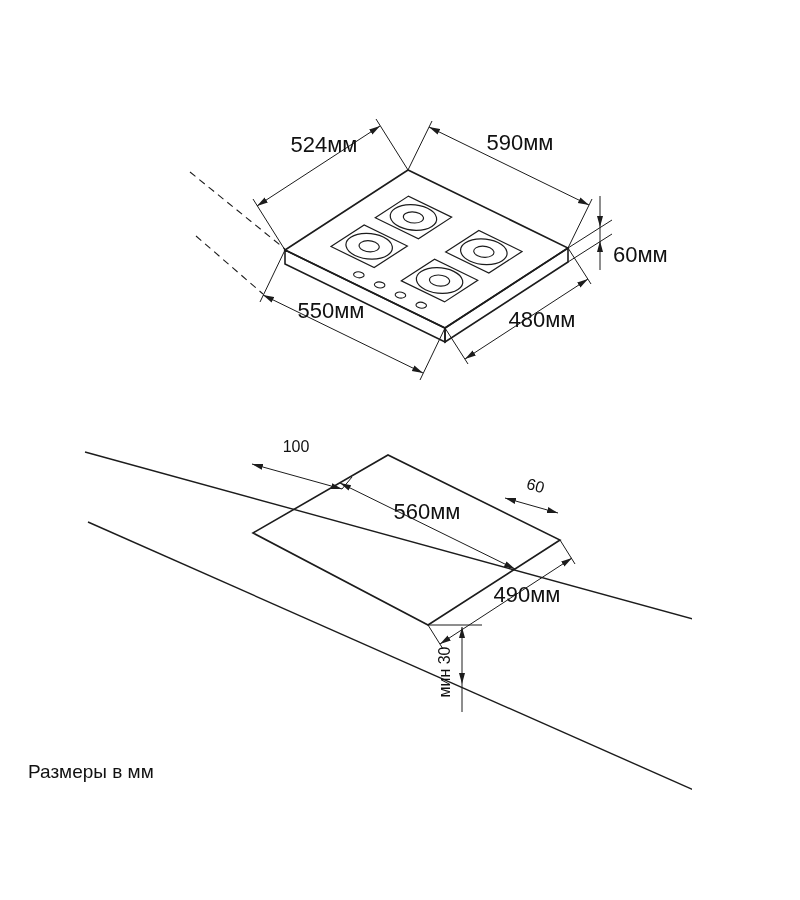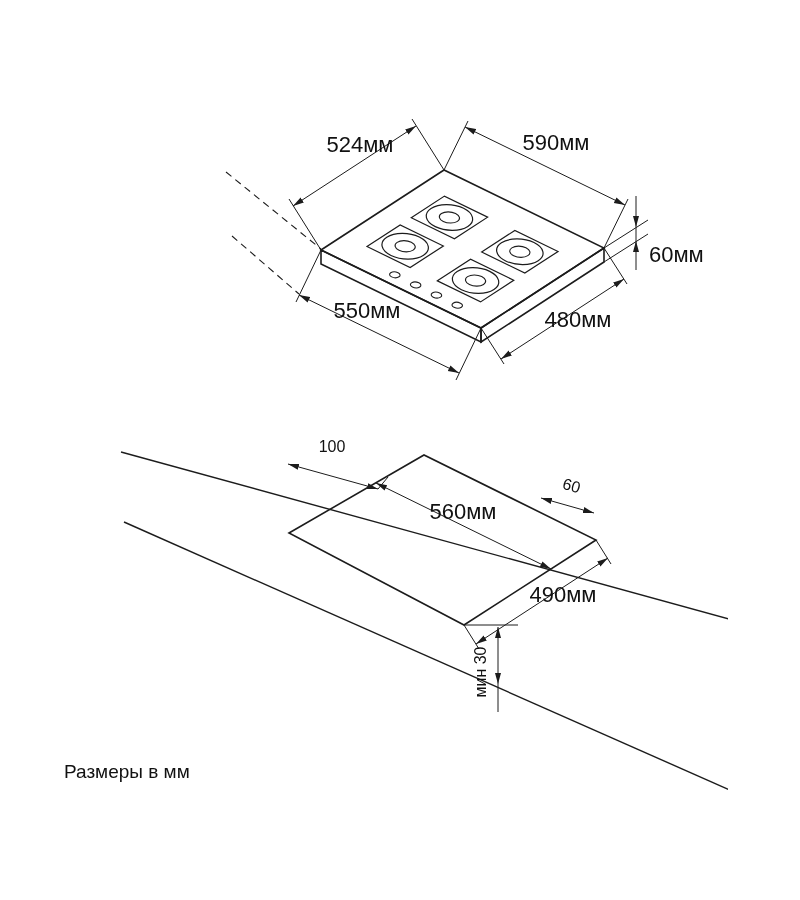--- a/index.html
+++ b/index.html
@@ -3,21 +3,20 @@
 <meta charset="utf-8">
 <style>
   html, body { margin: 0; padding: 0; background: #ffffff; }
   .canvas {
     position: relative;
     width: 692px;
     height: 900px;
     background: #ffffff;
     font-family: "Liberation Sans", sans-serif;
     overflow: hidden;
-    margin-left: 36px;
   }
   svg { display: block; }
   svg line, svg path, svg rect, svg circle { stroke-linecap: butt; }
   .dim-label {
     fill: #111111;
     stroke: none;
     font-size: 22px;
     font-family: "Liberation Sans", sans-serif;
   }
   .dim-label-small {

